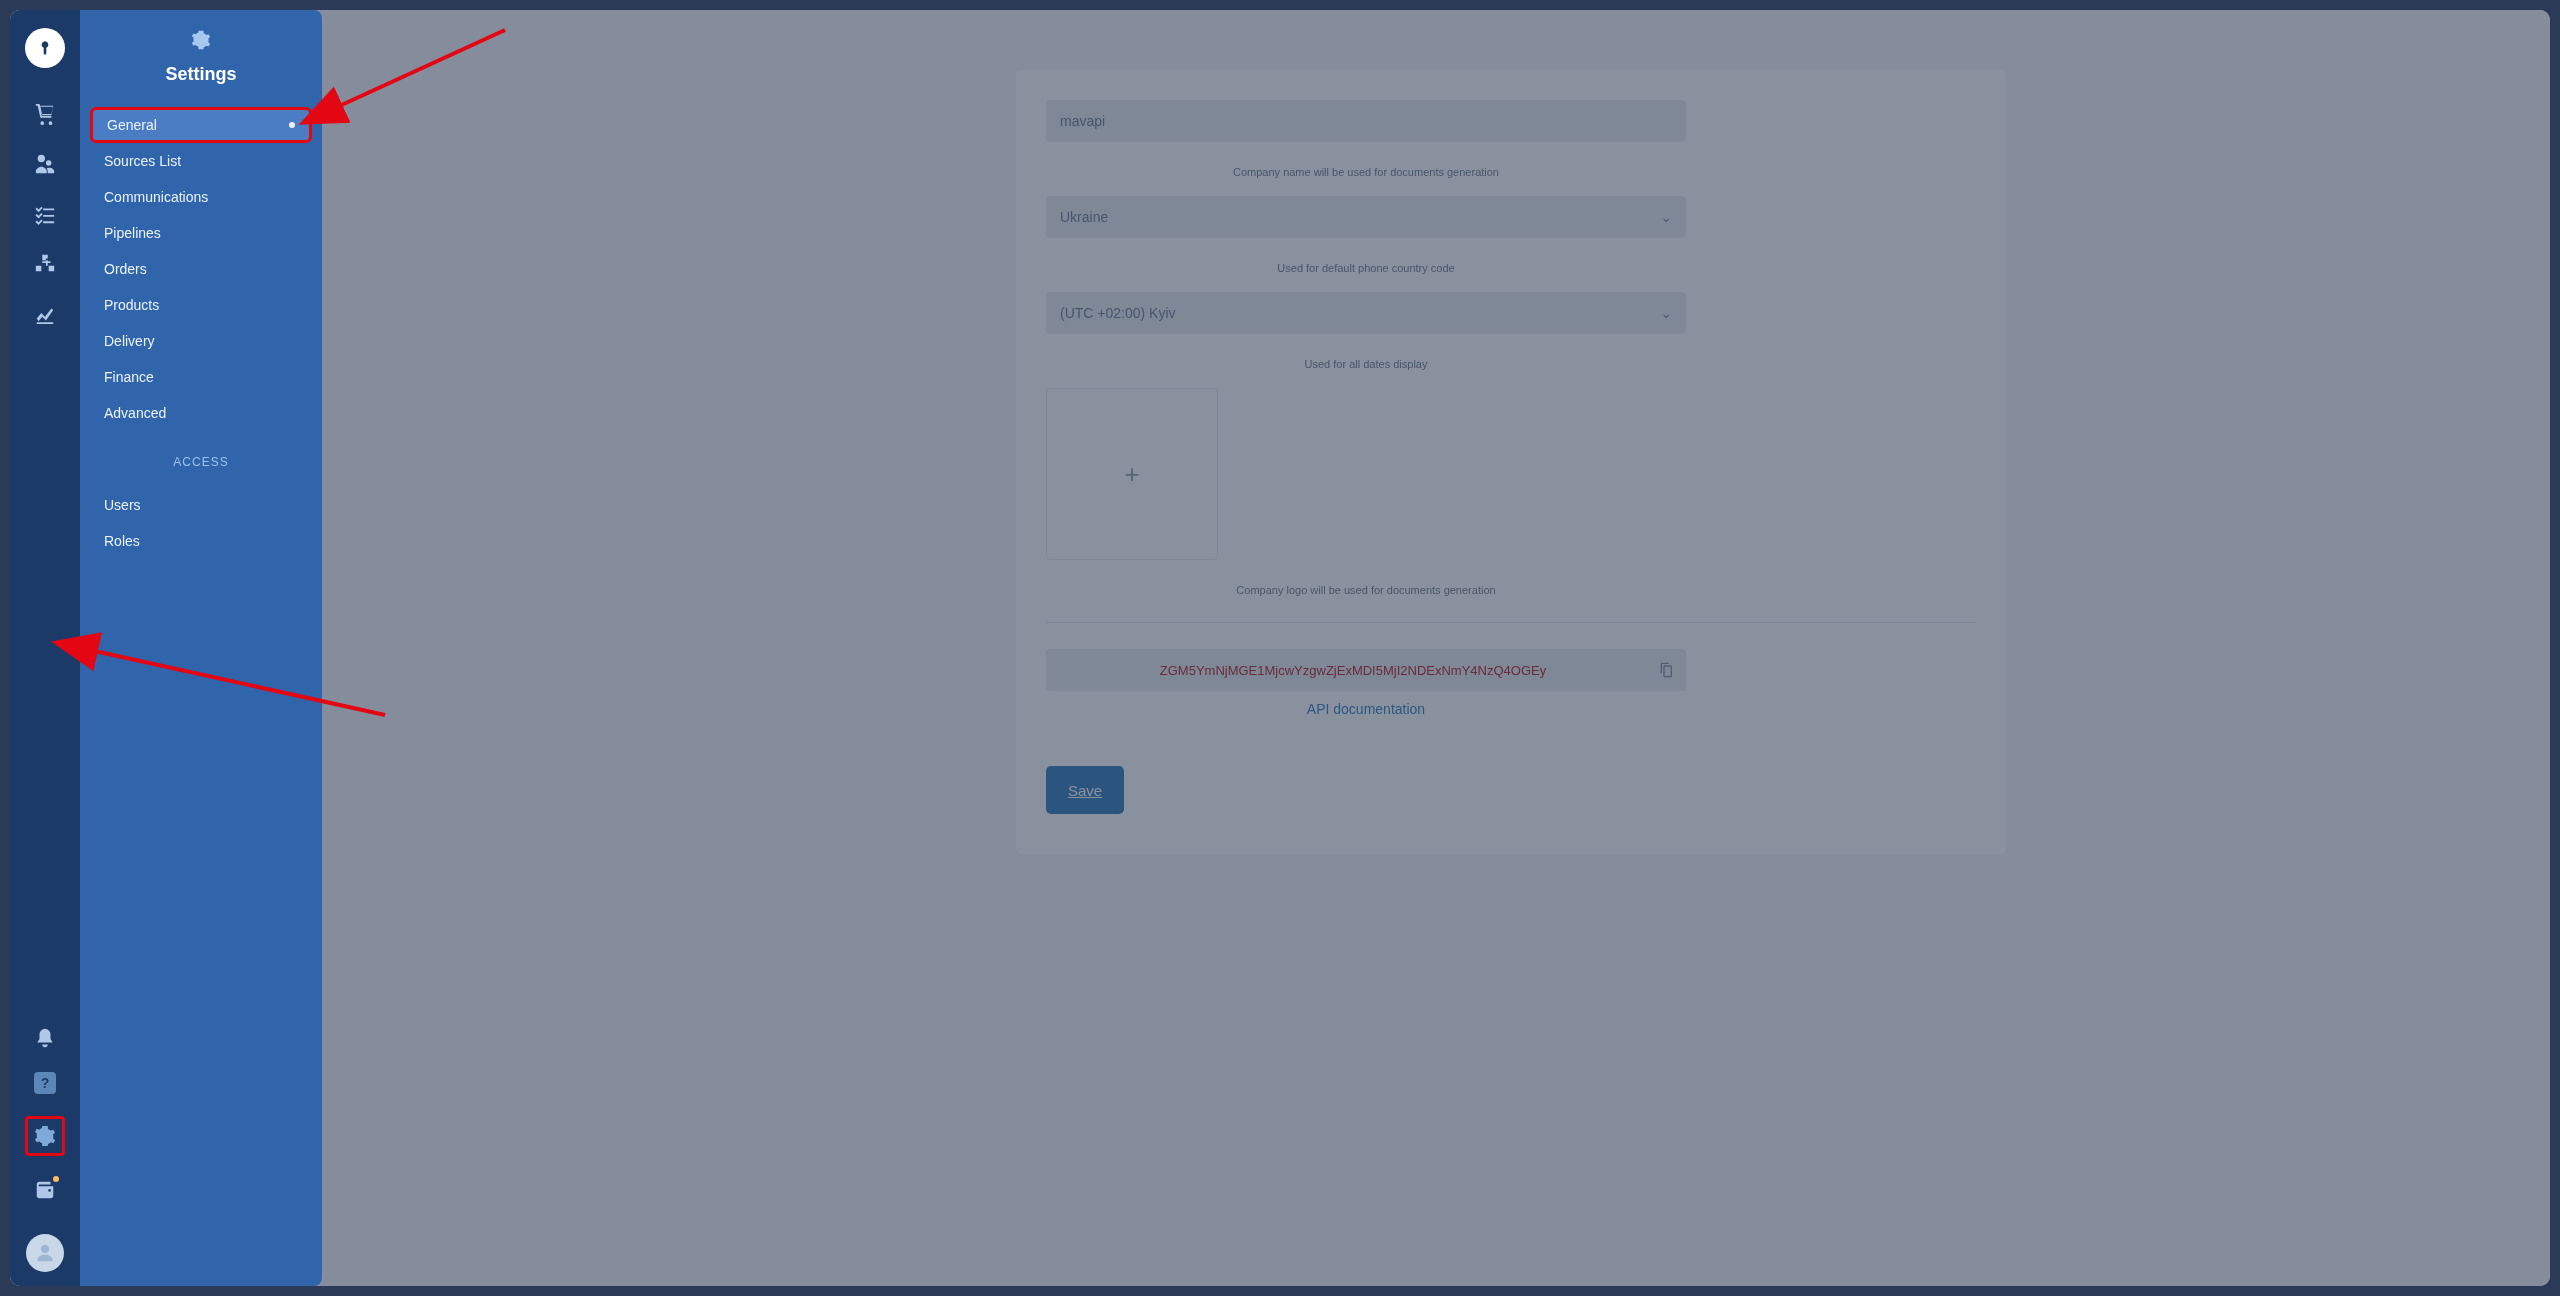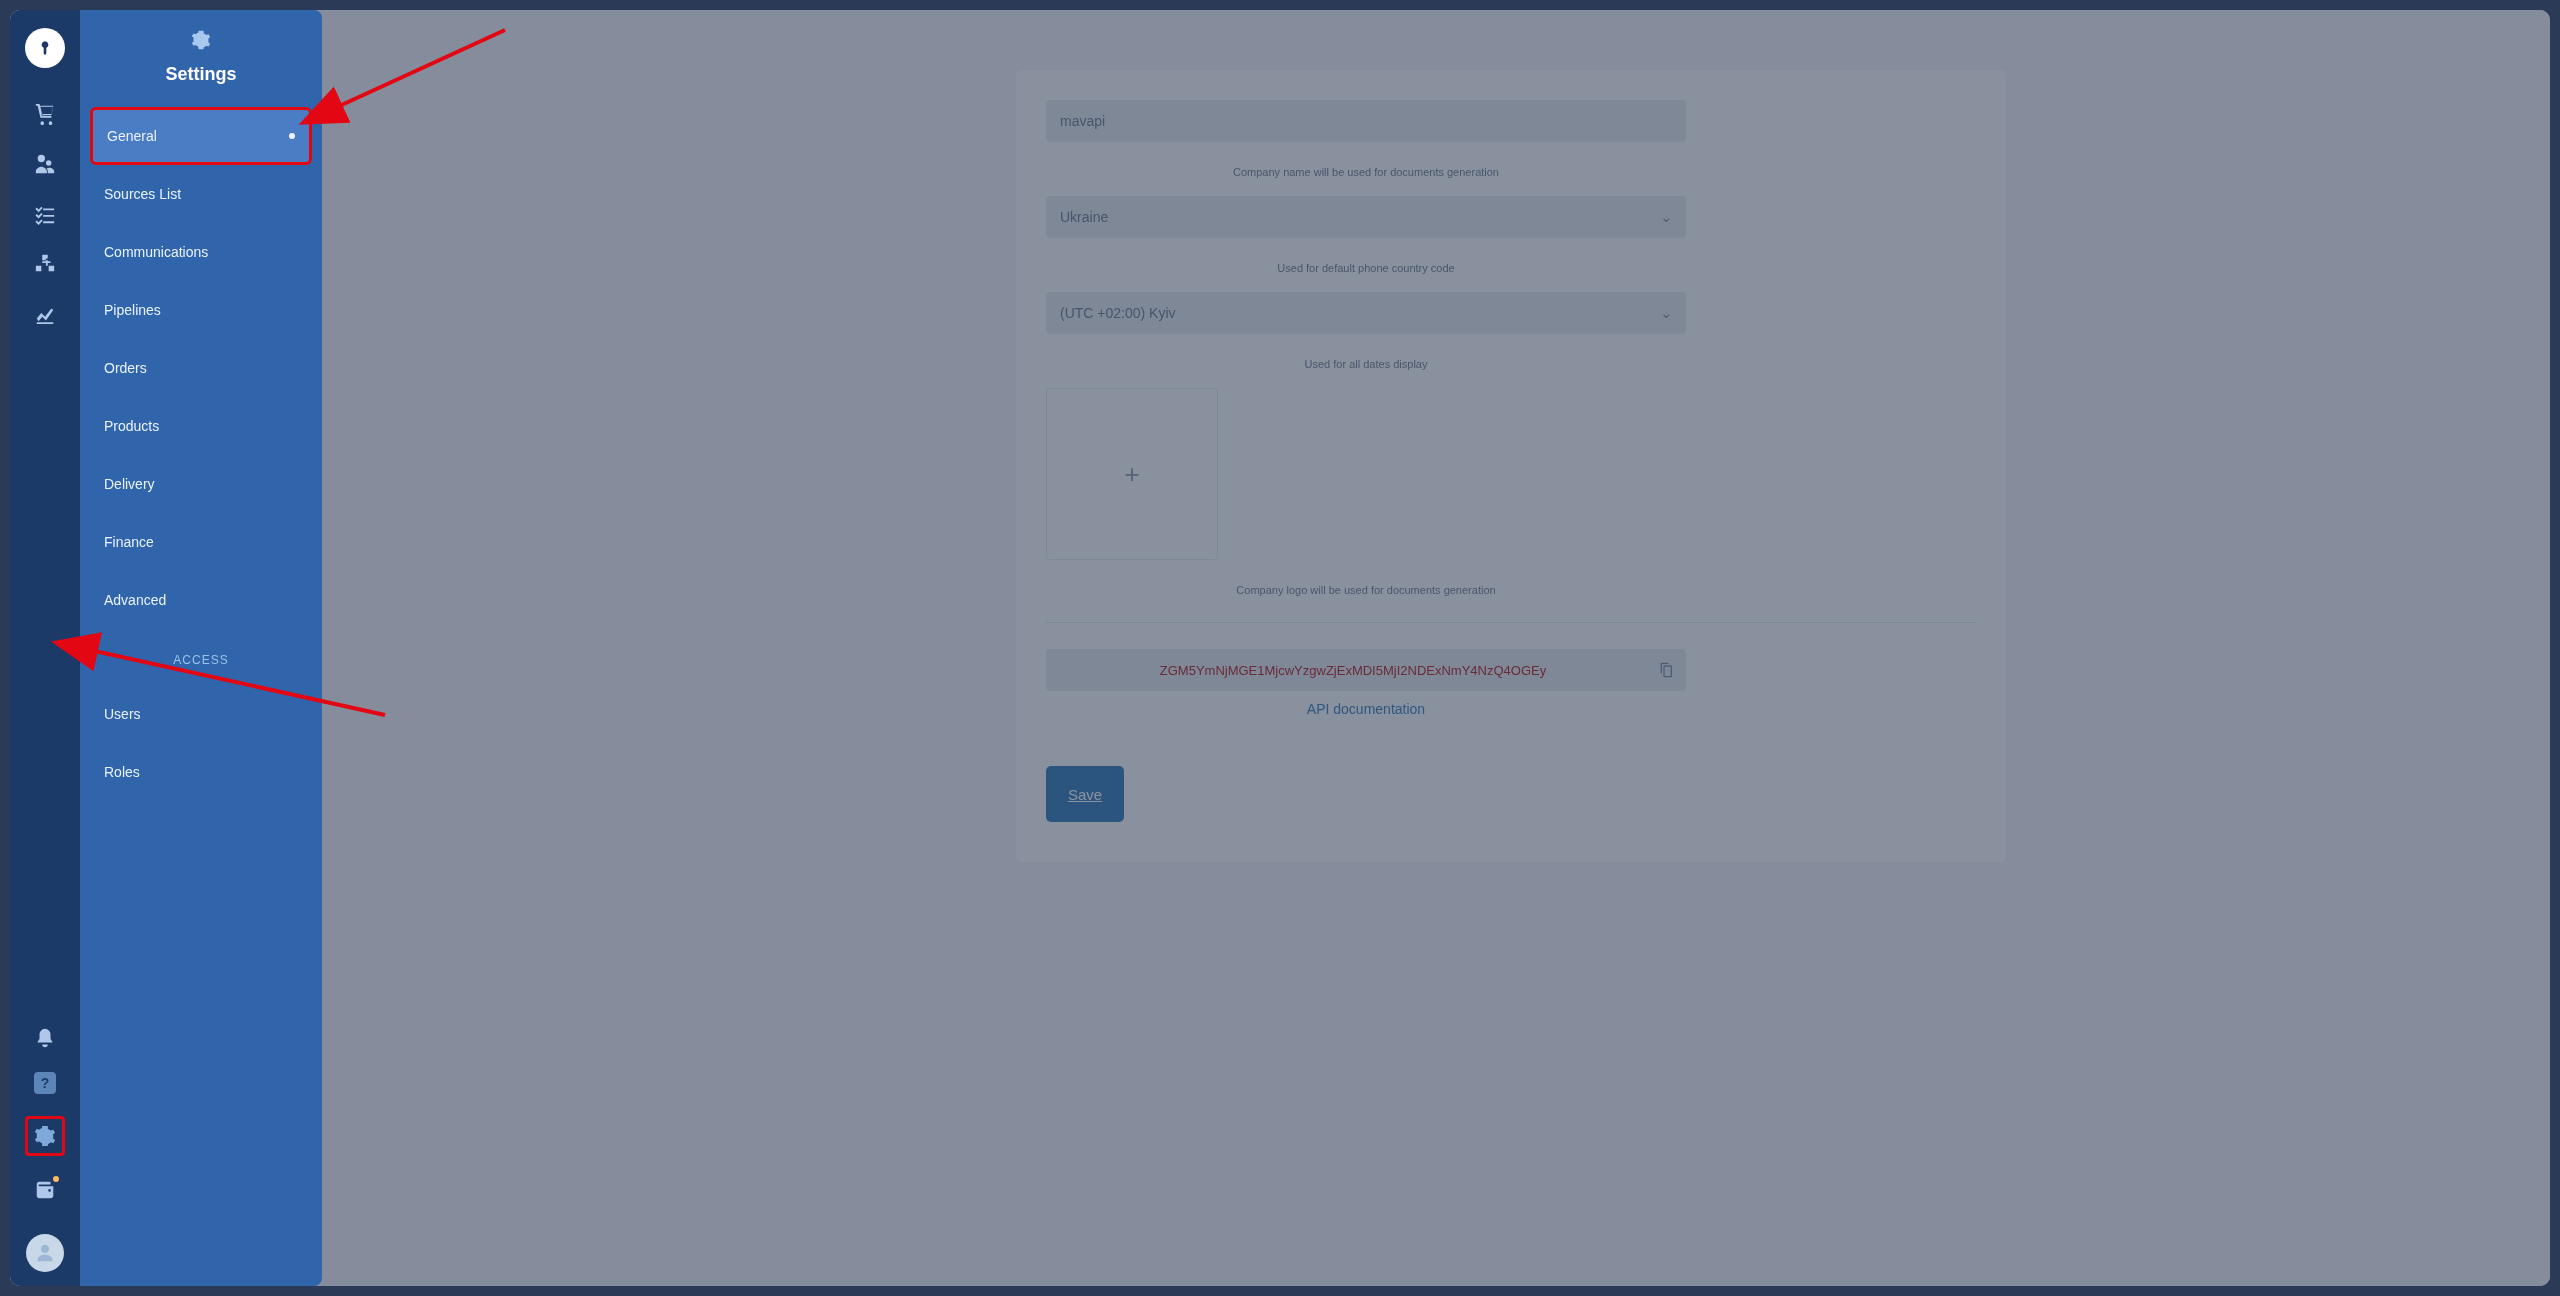--- a/index.html
+++ b/index.html
@@ -63,21 +63,21 @@
     width:242px;flex:0 0 242px;background:var(--panel-bg);
     display:flex;flex-direction:column;color:var(--text-light);
     border-top-right-radius:8px;border-bottom-right-radius:8px;
     padding-top:20px;box-sizing:border-box;
   }
   .settings-header{display:flex;align-items:center;gap:14px;padding:0 18px 22px 18px;flex-direction:column;}
   .settings-header svg{width:20px;height:20px;fill:#a9c8ee;}
   .settings-header .title{font-size:18px;font-weight:700;color:#fff;}
   .settings-items{display:flex;flex-direction:column;gap:0;padding:0 10px;}
   .settings-item{
-    height:58px;display:flex;align-items:center;padding:0 14px;border-radius:6px;
+    height:36px;display:flex;align-items:center;padding:0 14px;border-radius:6px;
     font-size:14px;color:#eaf2fb;cursor:pointer;justify-content:space-between;
   }
   .settings-item.active{background:var(--panel-active);}
   .settings-item .dot{width:6px;height:6px;border-radius:50%;background:#fff;opacity:.9;}
   .settings-item.highlight-wrap{
     border:3px solid var(--red);box-sizing:border-box;
   }
   .section-label{
     font-size:12px;letter-spacing:1px;color:var(--text-dim);
     padding:24px 24px 8px 24px;display:flex;align-items:center;gap:10px;flex-direction:column;
@@ -110,21 +110,21 @@
   .divider{height:1px;background:var(--divider);margin:26px 0;max-width:100%;}
   .api-row{
     display:flex;align-items:center;max-width:640px;background:var(--field-bg);
     border-radius:4px;height:42px;padding:0 10px 0 14px;box-sizing:border-box;gap:10px;
   }
   .api-row .val{flex:1;font-size:13px;color:#b91c1c;overflow:hidden;text-overflow:ellipsis;white-space:nowrap;}
   .api-row .copy{width:20px;height:20px;display:flex;align-items:center;justify-content:center;cursor:pointer;}
   .api-row .copy svg{width:16px;height:16px;fill:#7d8da1;}
   .doc-link{color:var(--link);font-size:14px;margin-top:10px;display:inline-block;cursor:pointer;}
   .save-btn{
-    margin-top:30px;background:var(--save-bg);color:#fff;border:none;height:56px;
+    margin-top:30px;background:var(--save-bg);color:#fff;border:none;height:48px;
     padding:0 22px;border-radius:5px;font-size:15px;cursor:pointer;text-decoration:underline;
   }
 
   
   .page-overlay{
     position:absolute;inset:0;background:var(--overlay);pointer-events:none;
   }
   
   .rail,.settings-panel{position:relative;z-index:5;}
 

